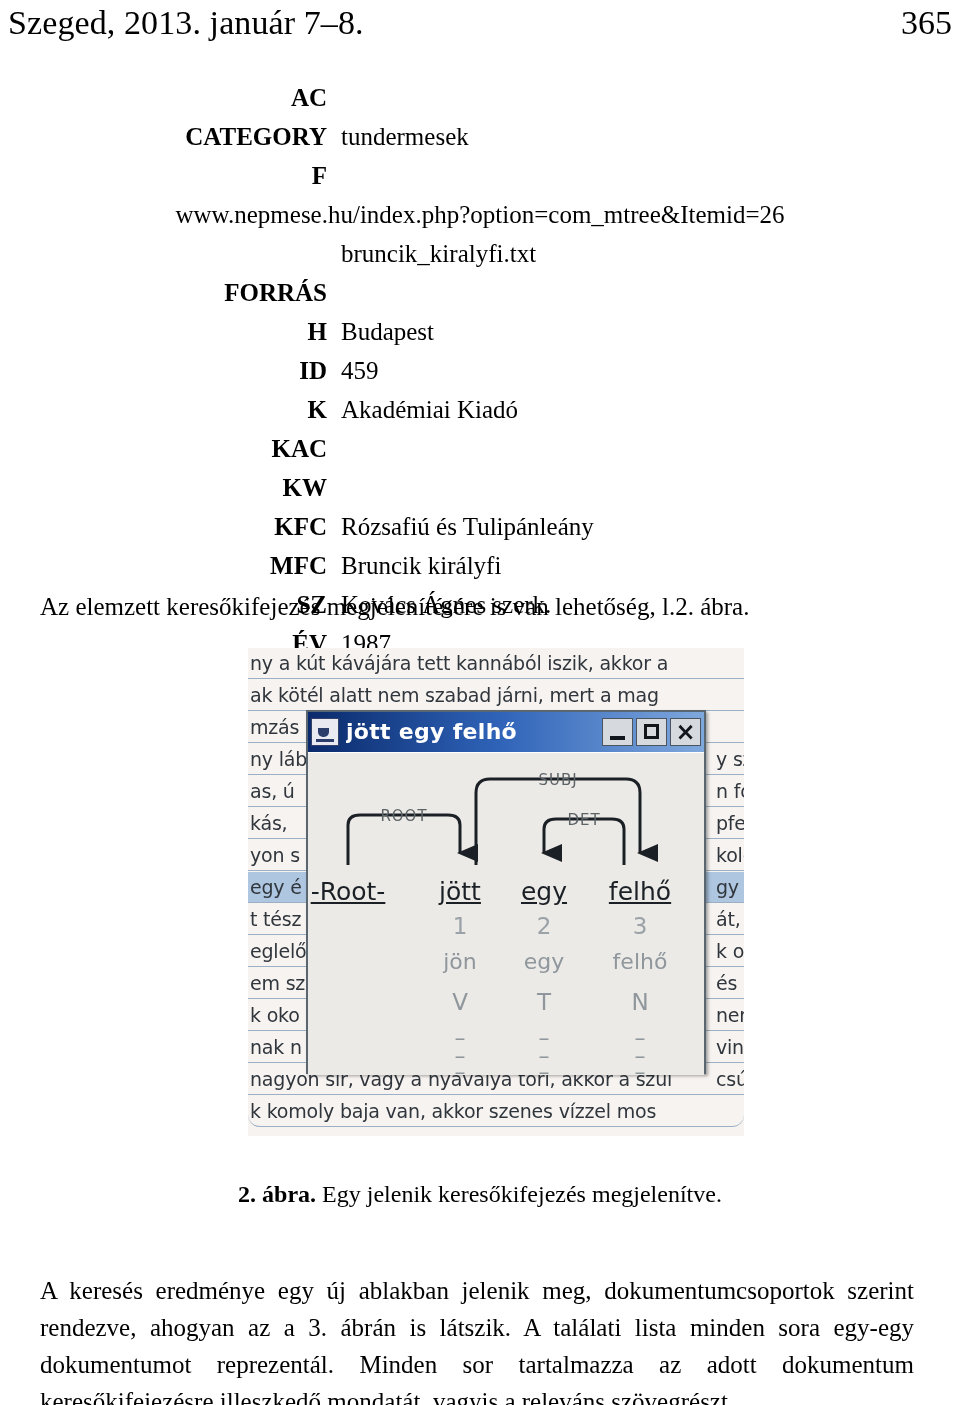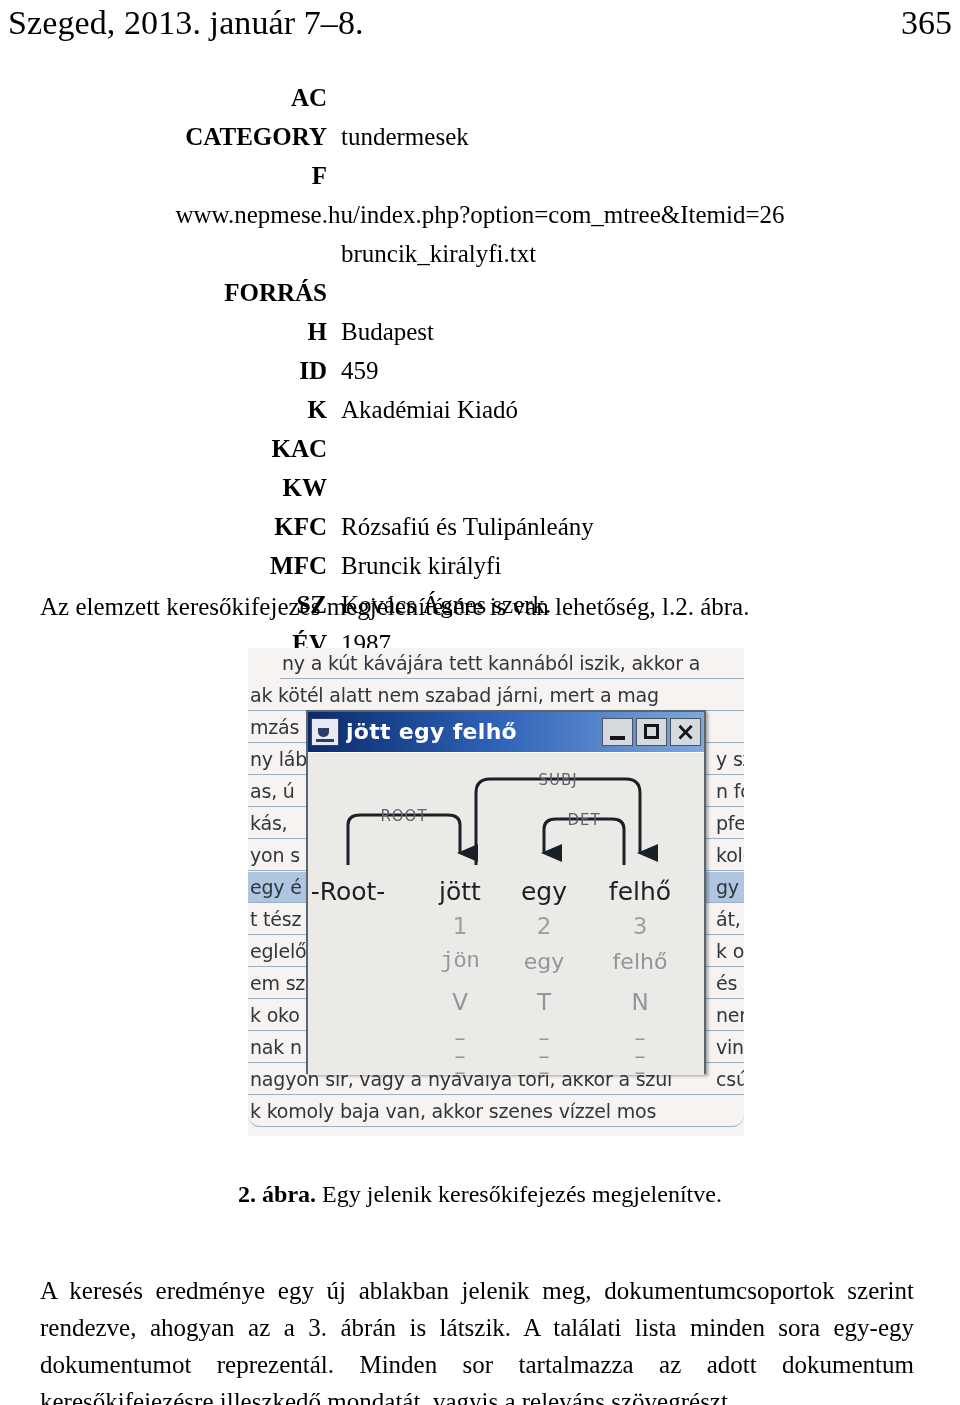--- a/index.html
+++ b/index.html
@@ -253,21 +253,21 @@
     left: 0;
     top: 0;
   }
   .tok {
     position: absolute;
     font-family: "DejaVu Sans", "Liberation Sans", sans-serif;
     text-align: center;
     white-space: nowrap;
     transform: translateX(-50%);
   }
-  .tok-word  { font-size: 25px; color: #1b2026; top: 124px; }
+  .tok-word  { font-size: 25px; color: #1b2026; top: 124px; text-decoration: underline; }
   .tok-idx   { font-size: 23px; color: #9aa2a8; top: 160px; }
   .tok-lemma { font-size: 22px; color: #8f979d; top: 196px; }
   .tok-pos   { font-size: 23px; color: #8f979d; top: 236px; }
   .tok-dash  { font-size: 22px; color: #8f979d; }
   .arc-label {
     font-family: "DejaVu Sans", "Liberation Sans", sans-serif;
     font-size: 15px;
     fill: #5d6468;
     letter-spacing: 1px;
   }
@@ -338,21 +338,21 @@
     <div class="meta-row">
       <span class="meta-label">ÉV</span>
       <span class="meta-value">1987</span>
     </div>
   </div>
 
 <div class="para para-ref">Az elemzett keresőkifejezés megjelenítésére is van lehetőség, l.2. ábra.</div>
 
 <div class="figure">
   <div class="bg-list">
-      <div class="bg-line" style="top: 0px; margin-left: 32px;">ny a kút kávájára tett kannából iszik, akkor a</div>
+      <div class="bg-line" style="top: 0px;">ny a kút kávájára tett kannából iszik, akkor a</div>
       <div class="bg-line" style="top: 32px;">ak kötél alatt nem szabad járni, mert a mag</div>
       <div class="bg-line" style="top: 64px;">mzás</div>
       <div class="bg-line" style="top: 96px;">ny láb</div>
       <div class="bg-line" style="top: 128px;">as, ú</div>
       <div class="bg-line" style="top: 160px;">kás,</div>
       <div class="bg-line" style="top: 192px;">yon s</div>
       <div class="bg-line sel" style="top: 224px;">egy é</div>
       <div class="bg-line" style="top: 256px;">t tész</div>
       <div class="bg-line" style="top: 288px;">eglelő</div>
       <div class="bg-line" style="top: 320px;">em sz</div>
@@ -403,21 +403,21 @@
 
         <path d="M316,112 L316,76 Q316,66 304,66 L248,66 Q236,66 236,76 L236,100" fill="none" stroke="#1b2026" stroke-width="3" marker-end="url(#ah)"></path>
         <text class="arc-label" x="96" y="68" text-anchor="middle">ROOT</text>
         <text class="arc-label" x="250" y="32" text-anchor="middle">SUBJ</text>
         <text class="arc-label" x="276" y="72" text-anchor="middle">DET</text>
       </svg>
       <div>
           <div class="tok tok-word" style="left: 40px;">-Root-</div>
           <div class="tok tok-word" style="left: 152px;">jött</div>
           <div class="tok tok-idx" style="left: 152px;">1</div>
-          <div class="tok tok-lemma" style="left: 152px; font-family: Liberation Mono, monospace;">jön</div>
+          <div class="tok tok-lemma" style="left: 152px;">jön</div>
           <div class="tok tok-pos" style="left: 152px;">V</div>
           <div class="tok tok-word" style="left: 236px;">egy</div>
           <div class="tok tok-idx" style="left: 236px;">2</div>
           <div class="tok tok-lemma" style="left: 236px;">egy</div>
           <div class="tok tok-pos" style="left: 236px;">T</div>
           <div class="tok tok-word" style="left: 332px;">felhő</div>
           <div class="tok tok-idx" style="left: 332px;">3</div>
           <div class="tok tok-lemma" style="left: 332px;">felhő</div>
           <div class="tok tok-pos" style="left: 332px;">N</div>
           <div class="tok tok-dash" style="left: 152px; top: 272px;">–</div>

